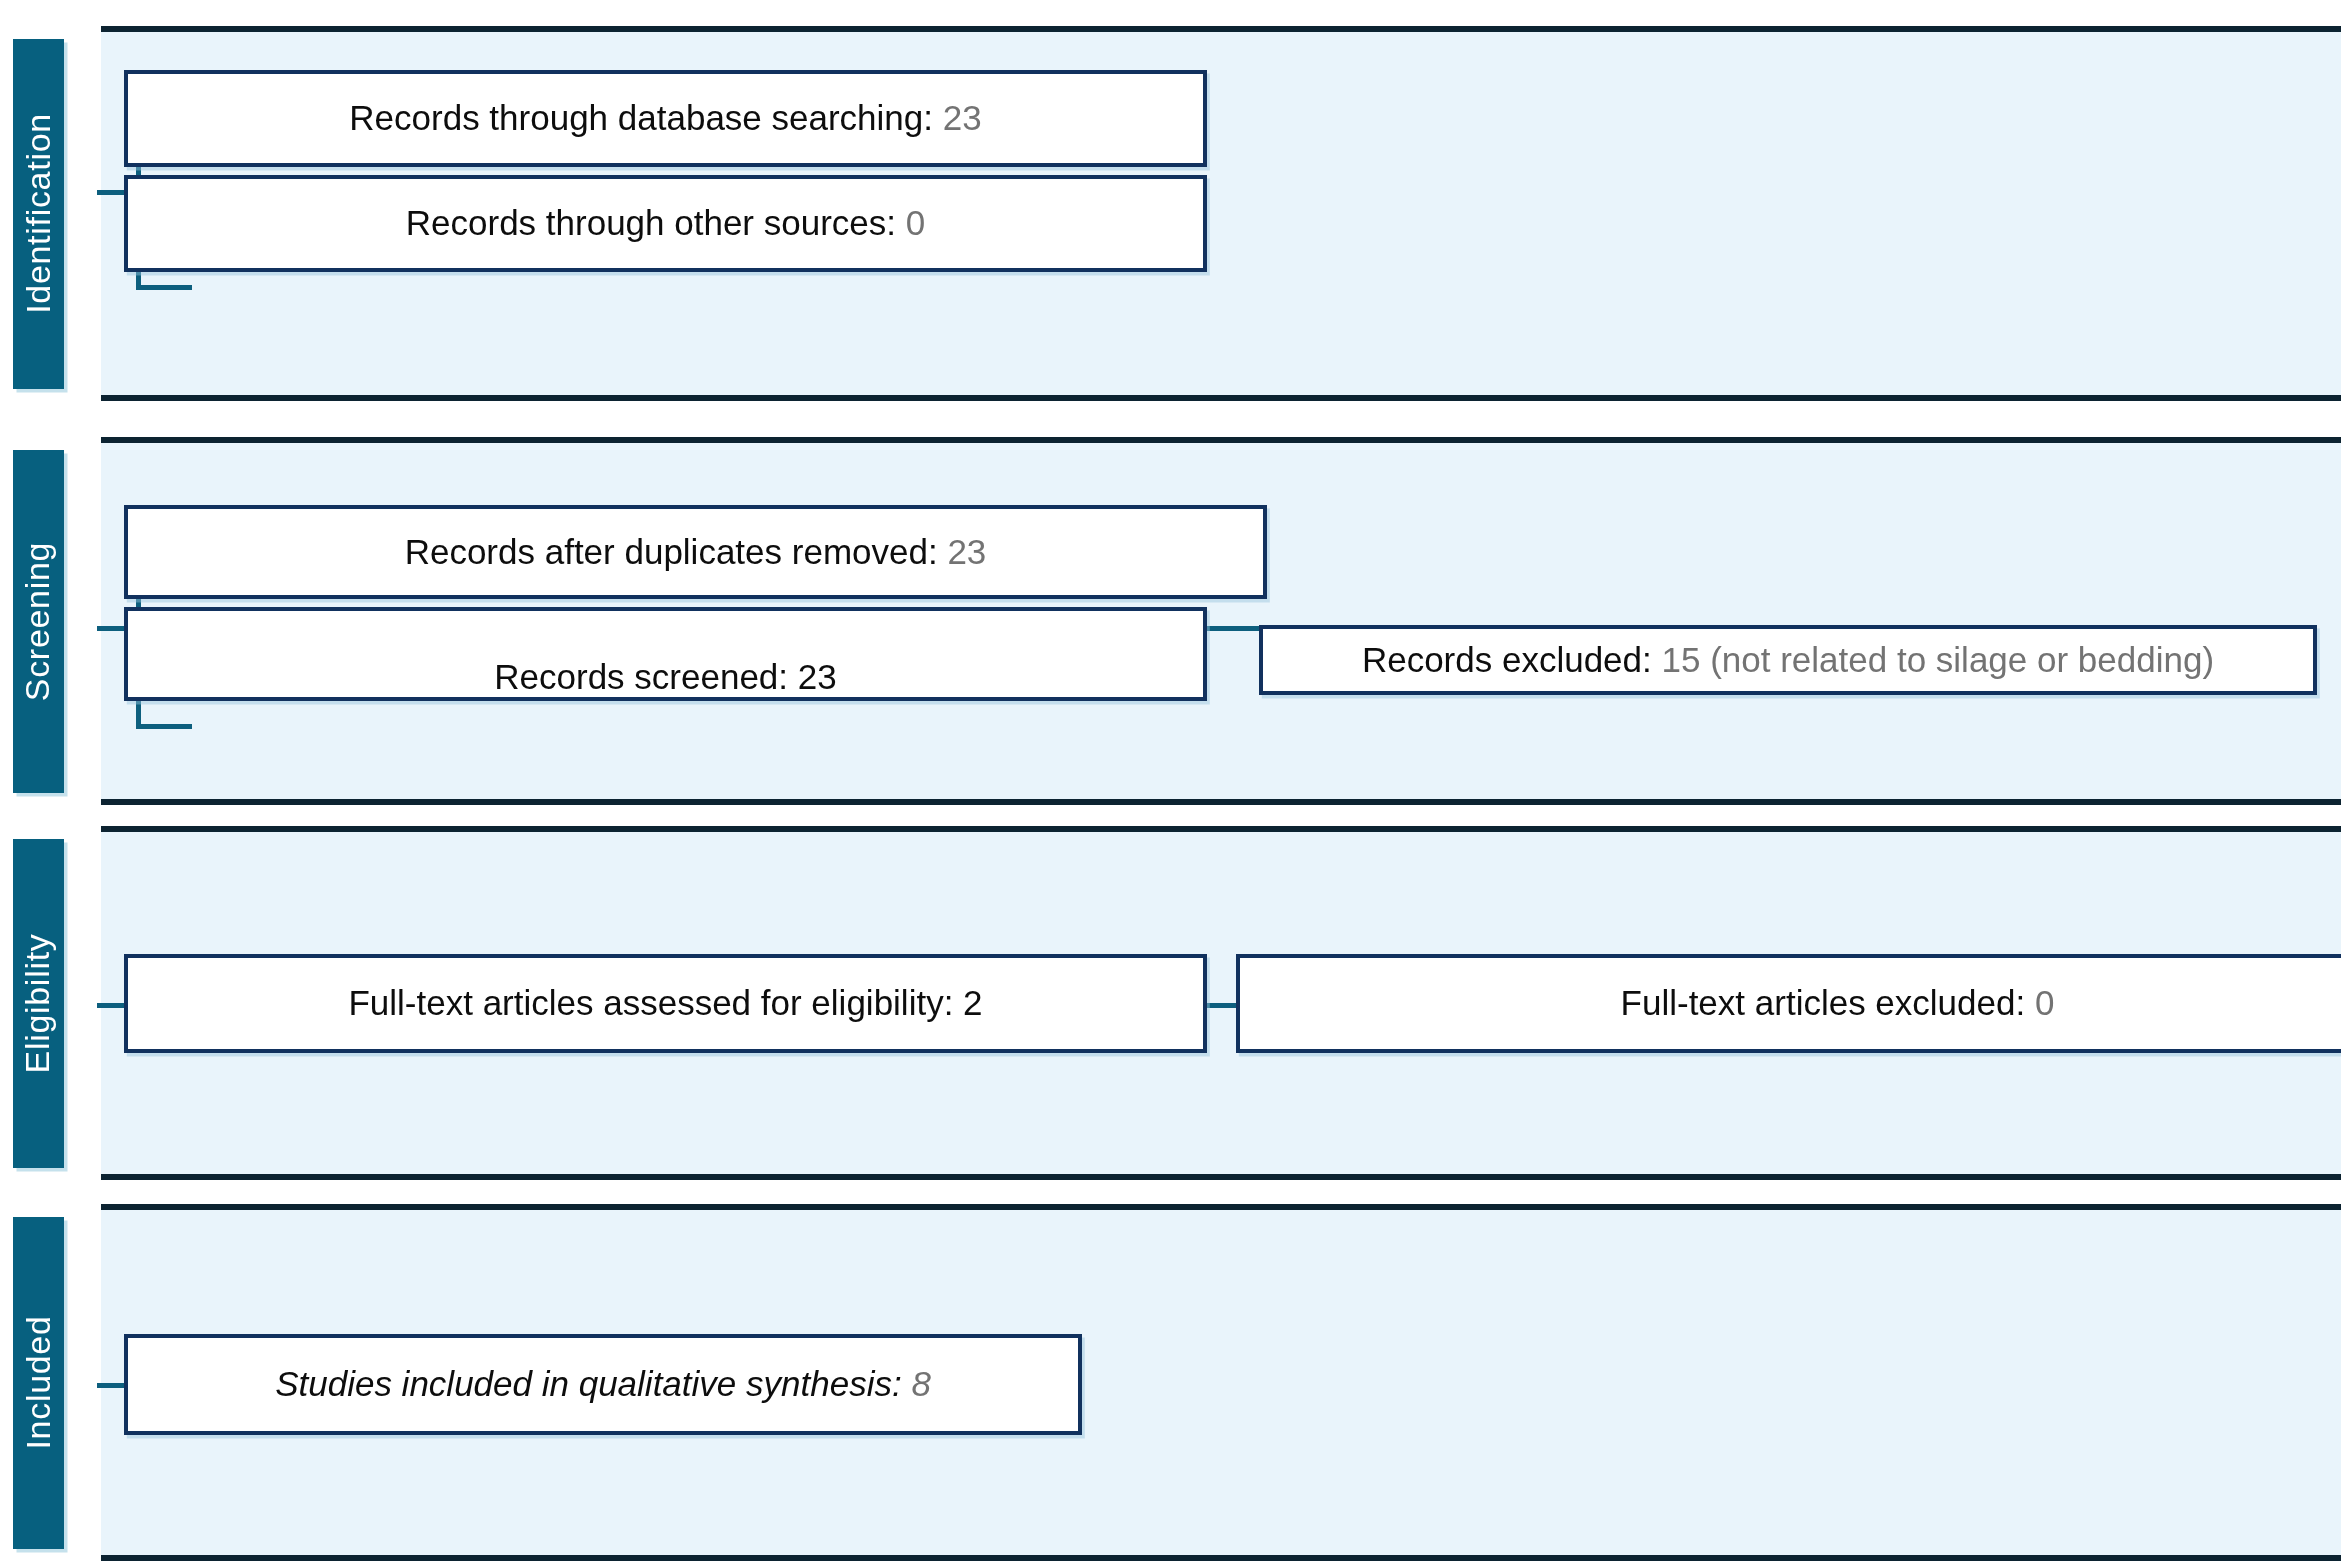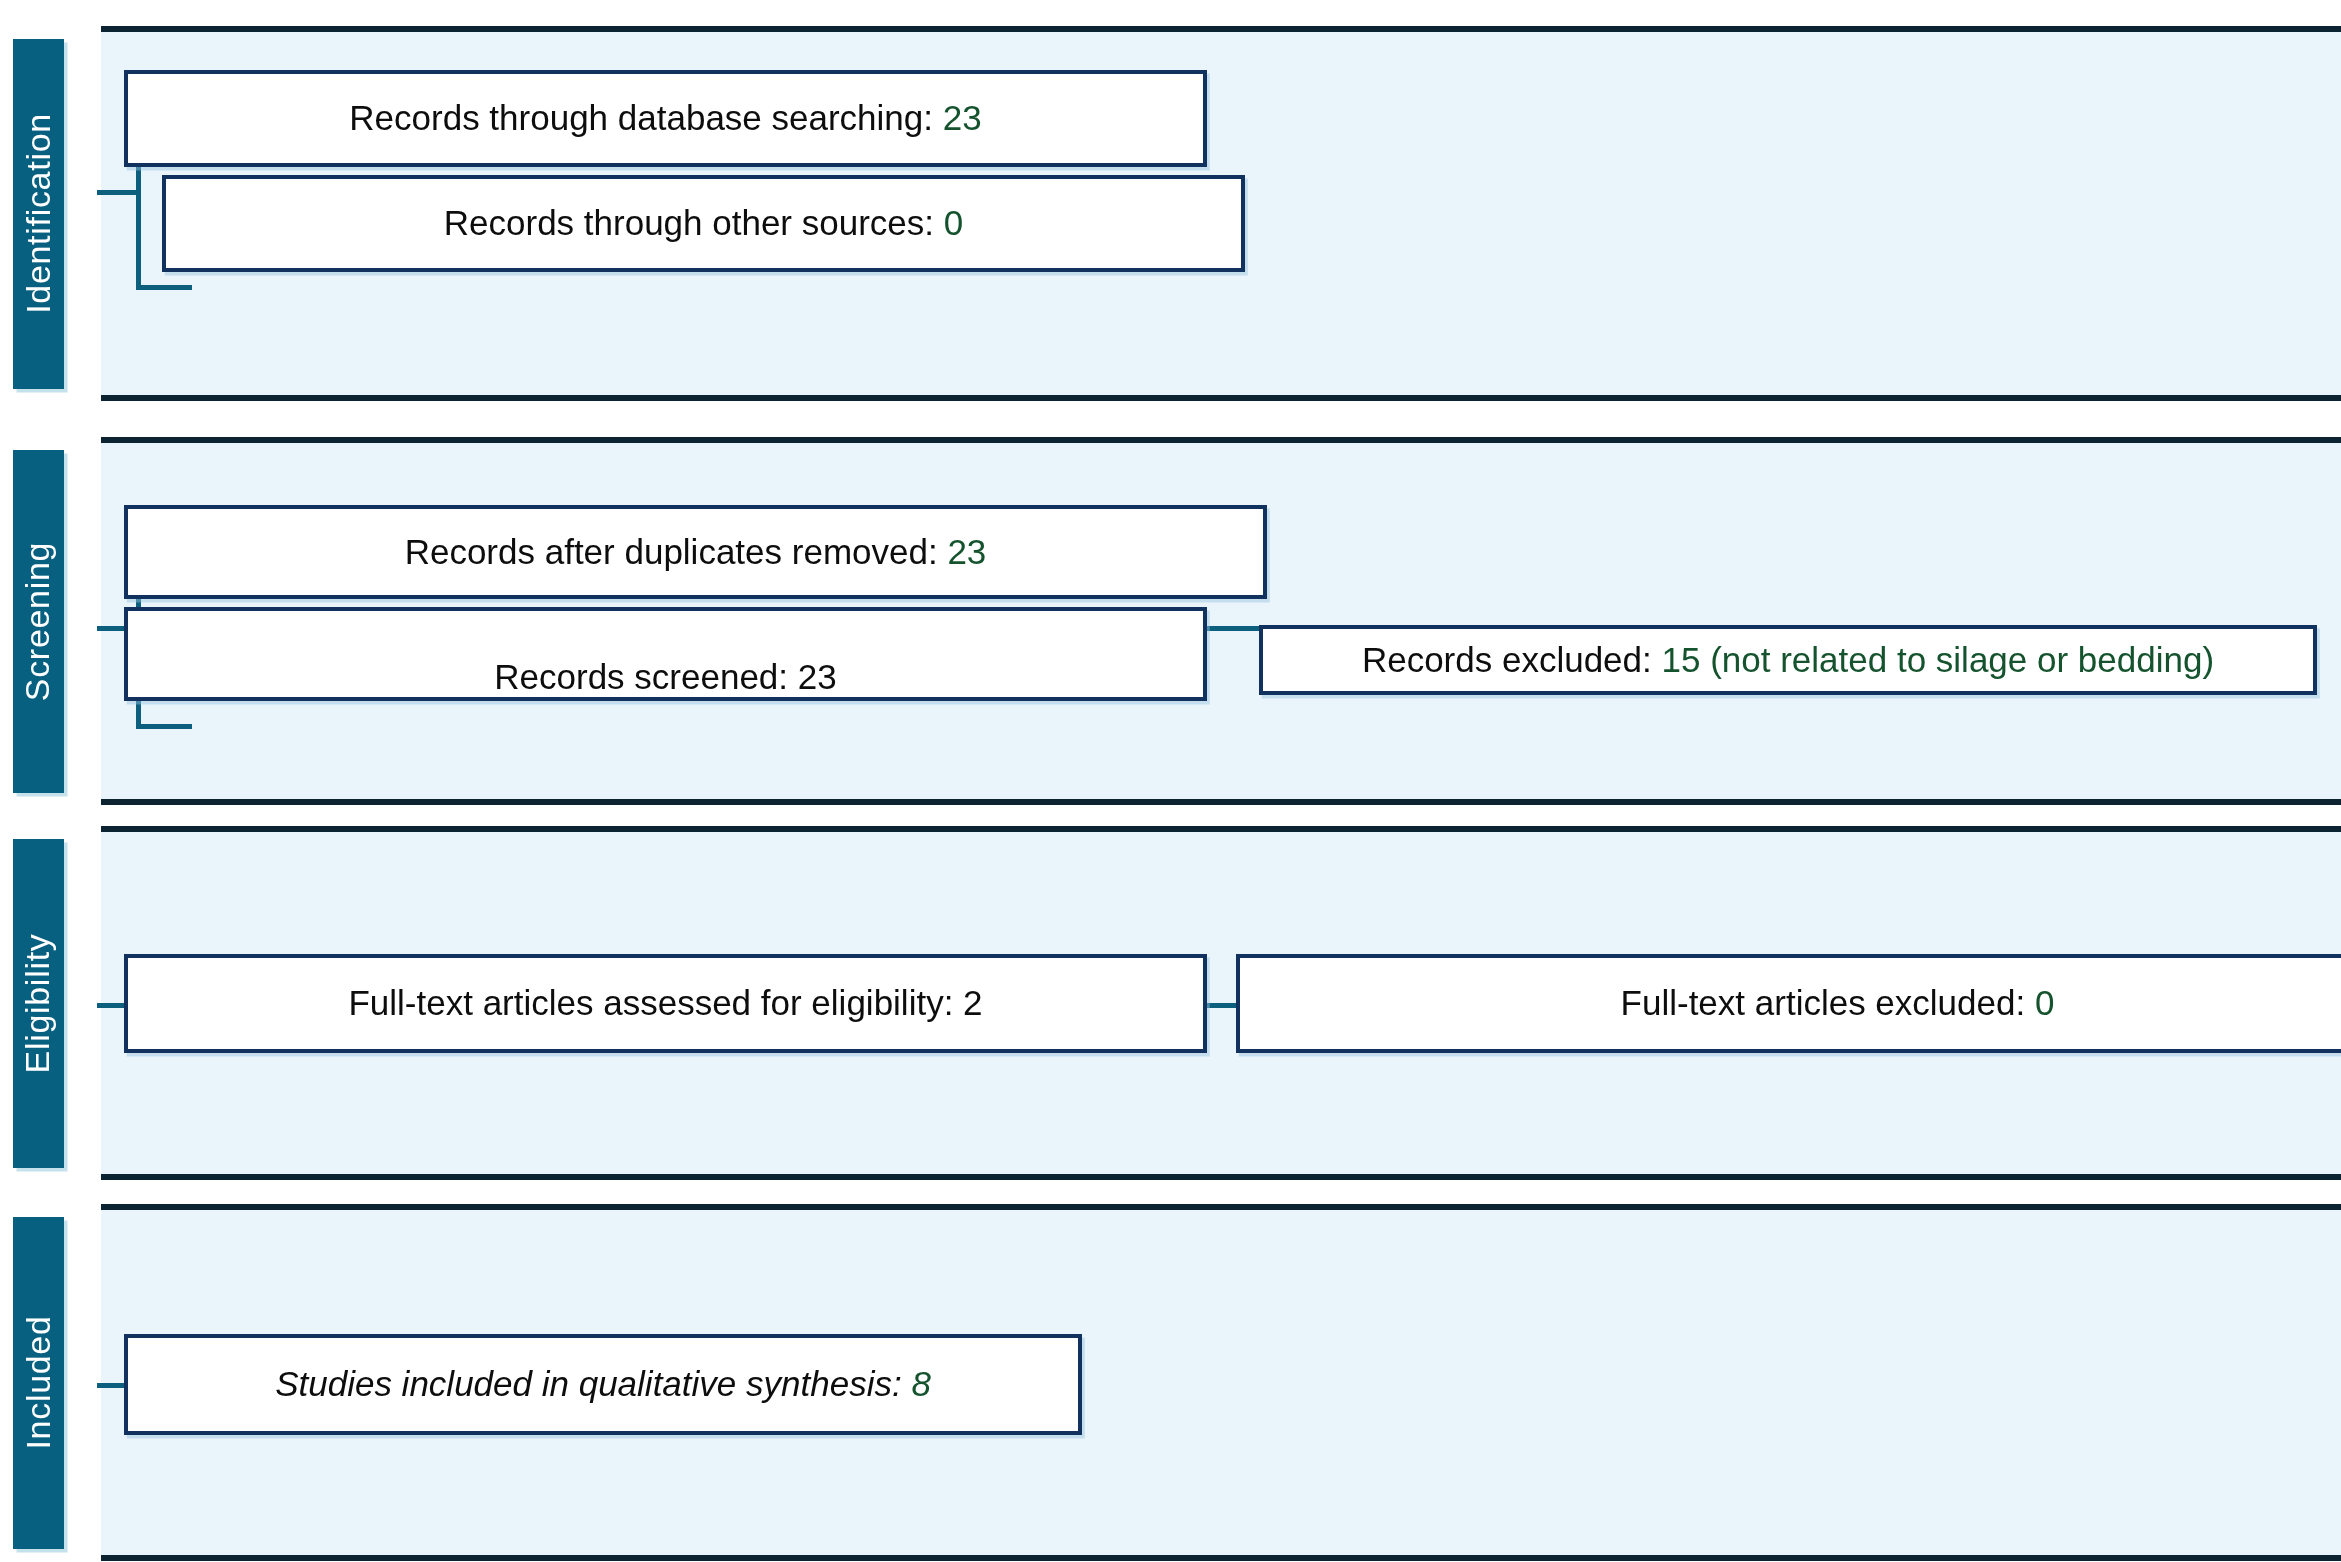--- a/index.html
+++ b/index.html
@@ -70,21 +70,21 @@
     padding:0 18px;
   }
   .node .txt{
     font-size:35px;
     line-height:1.15;
     color:#0d0d0d;
     text-align:center;
     white-space:nowrap;
     font-family:"Liberation Sans", sans-serif;
   }
-  .node .num{ color:#14532d; }
+  .node .num{ color:#737373; }
 
   
   .conn{
     position:absolute;
     background:#0d5f7e;
   }
   .conn-h{ height:4.9px; }
   .conn-v{ width:4.9px; }
 </style>
 </head>
@@ -100,21 +100,21 @@
 
     <div class="conn conn-h" style="left:97px;top:164px;width:43px;"></div>
     <div class="conn conn-v" style="left:136px;top:67px;height:196px;"></div>
     <div class="conn conn-h" style="left:136px;top:67px;width:56px;"></div>
     <div class="conn conn-h" style="left:136px;top:259px;width:56px;"></div>
 
     <div class="node" style="left:124px;top:44px;width:1083px;height:97px;">
       <div class="txt">Records through database searching: <span class="num">23</span></div>
     </div>
 
-    <div class="node" style="left:124px;top:149px;width:1083px;height:97px;margin-left:38px;">
+    <div class="node" style="left:124px;top:149px;width:1083px;height:97px;">
       <div class="txt">Records through other sources: <span class="num">0</span></div>
     </div>
   </div>
 
   <div class="stage" style="top:437px;height:368px;">
     <div class="stage-body"></div>
     <div class="stage-tab">
       <span>Screening</span>
     </div>
 

